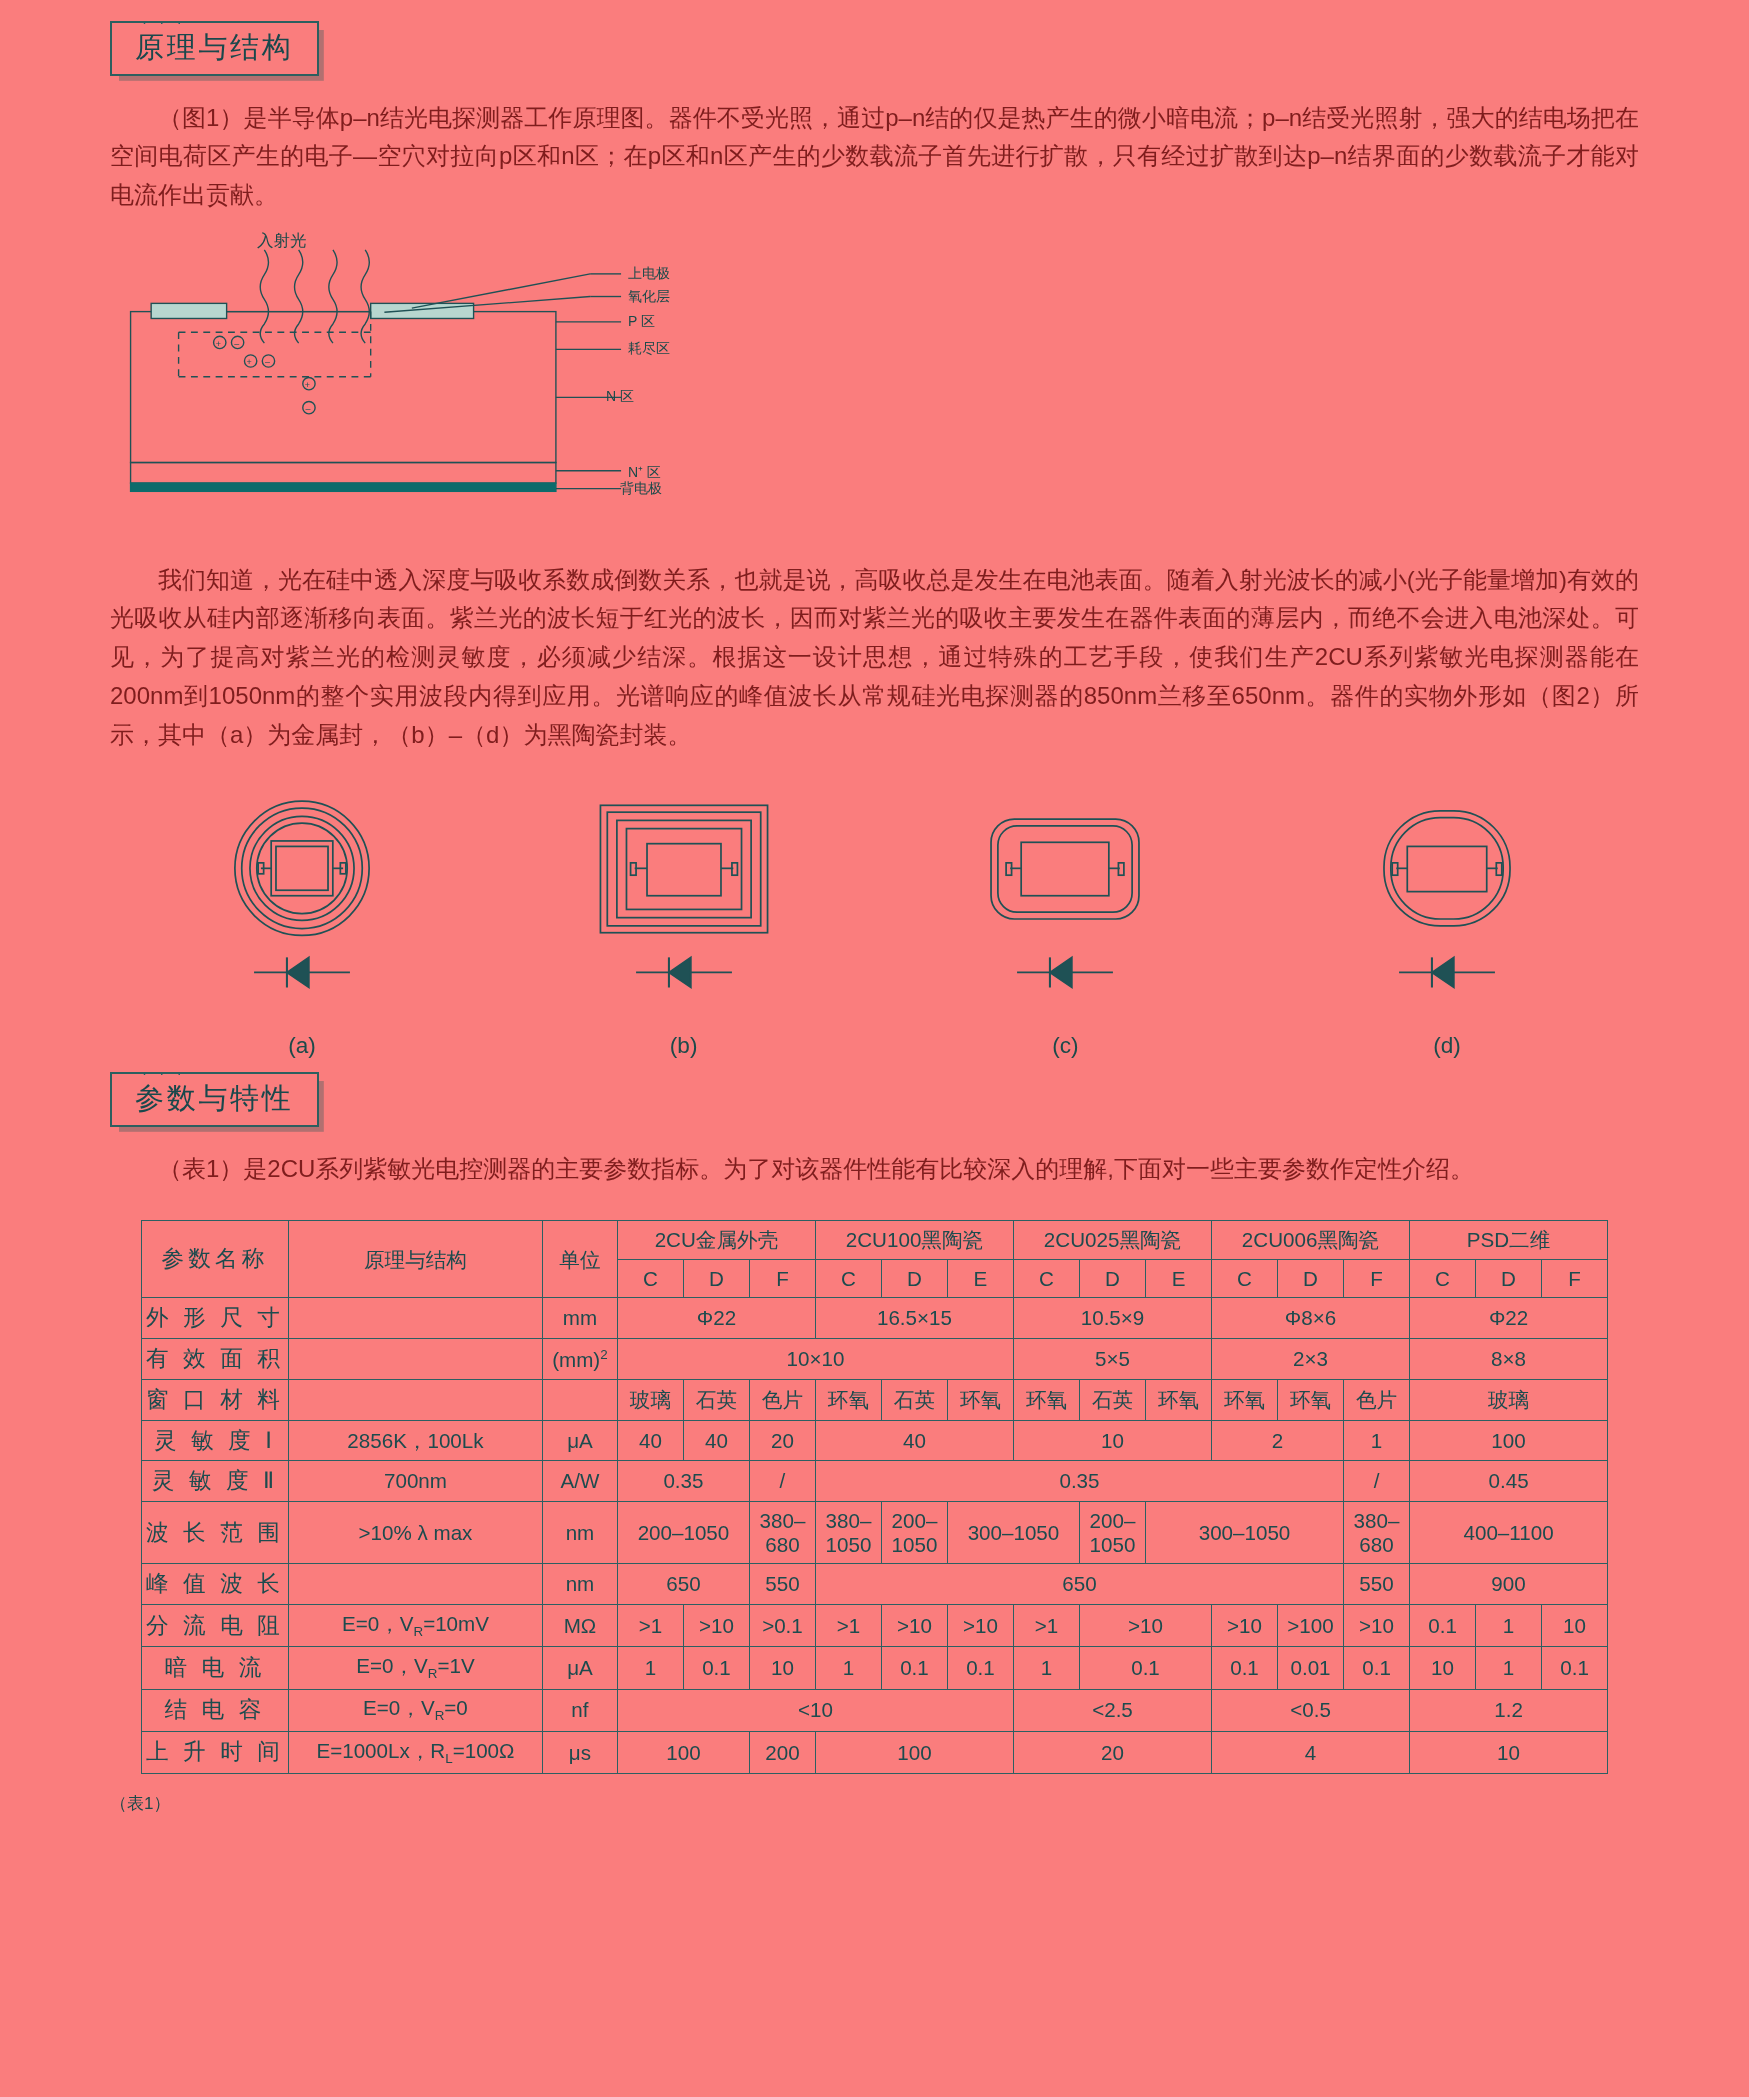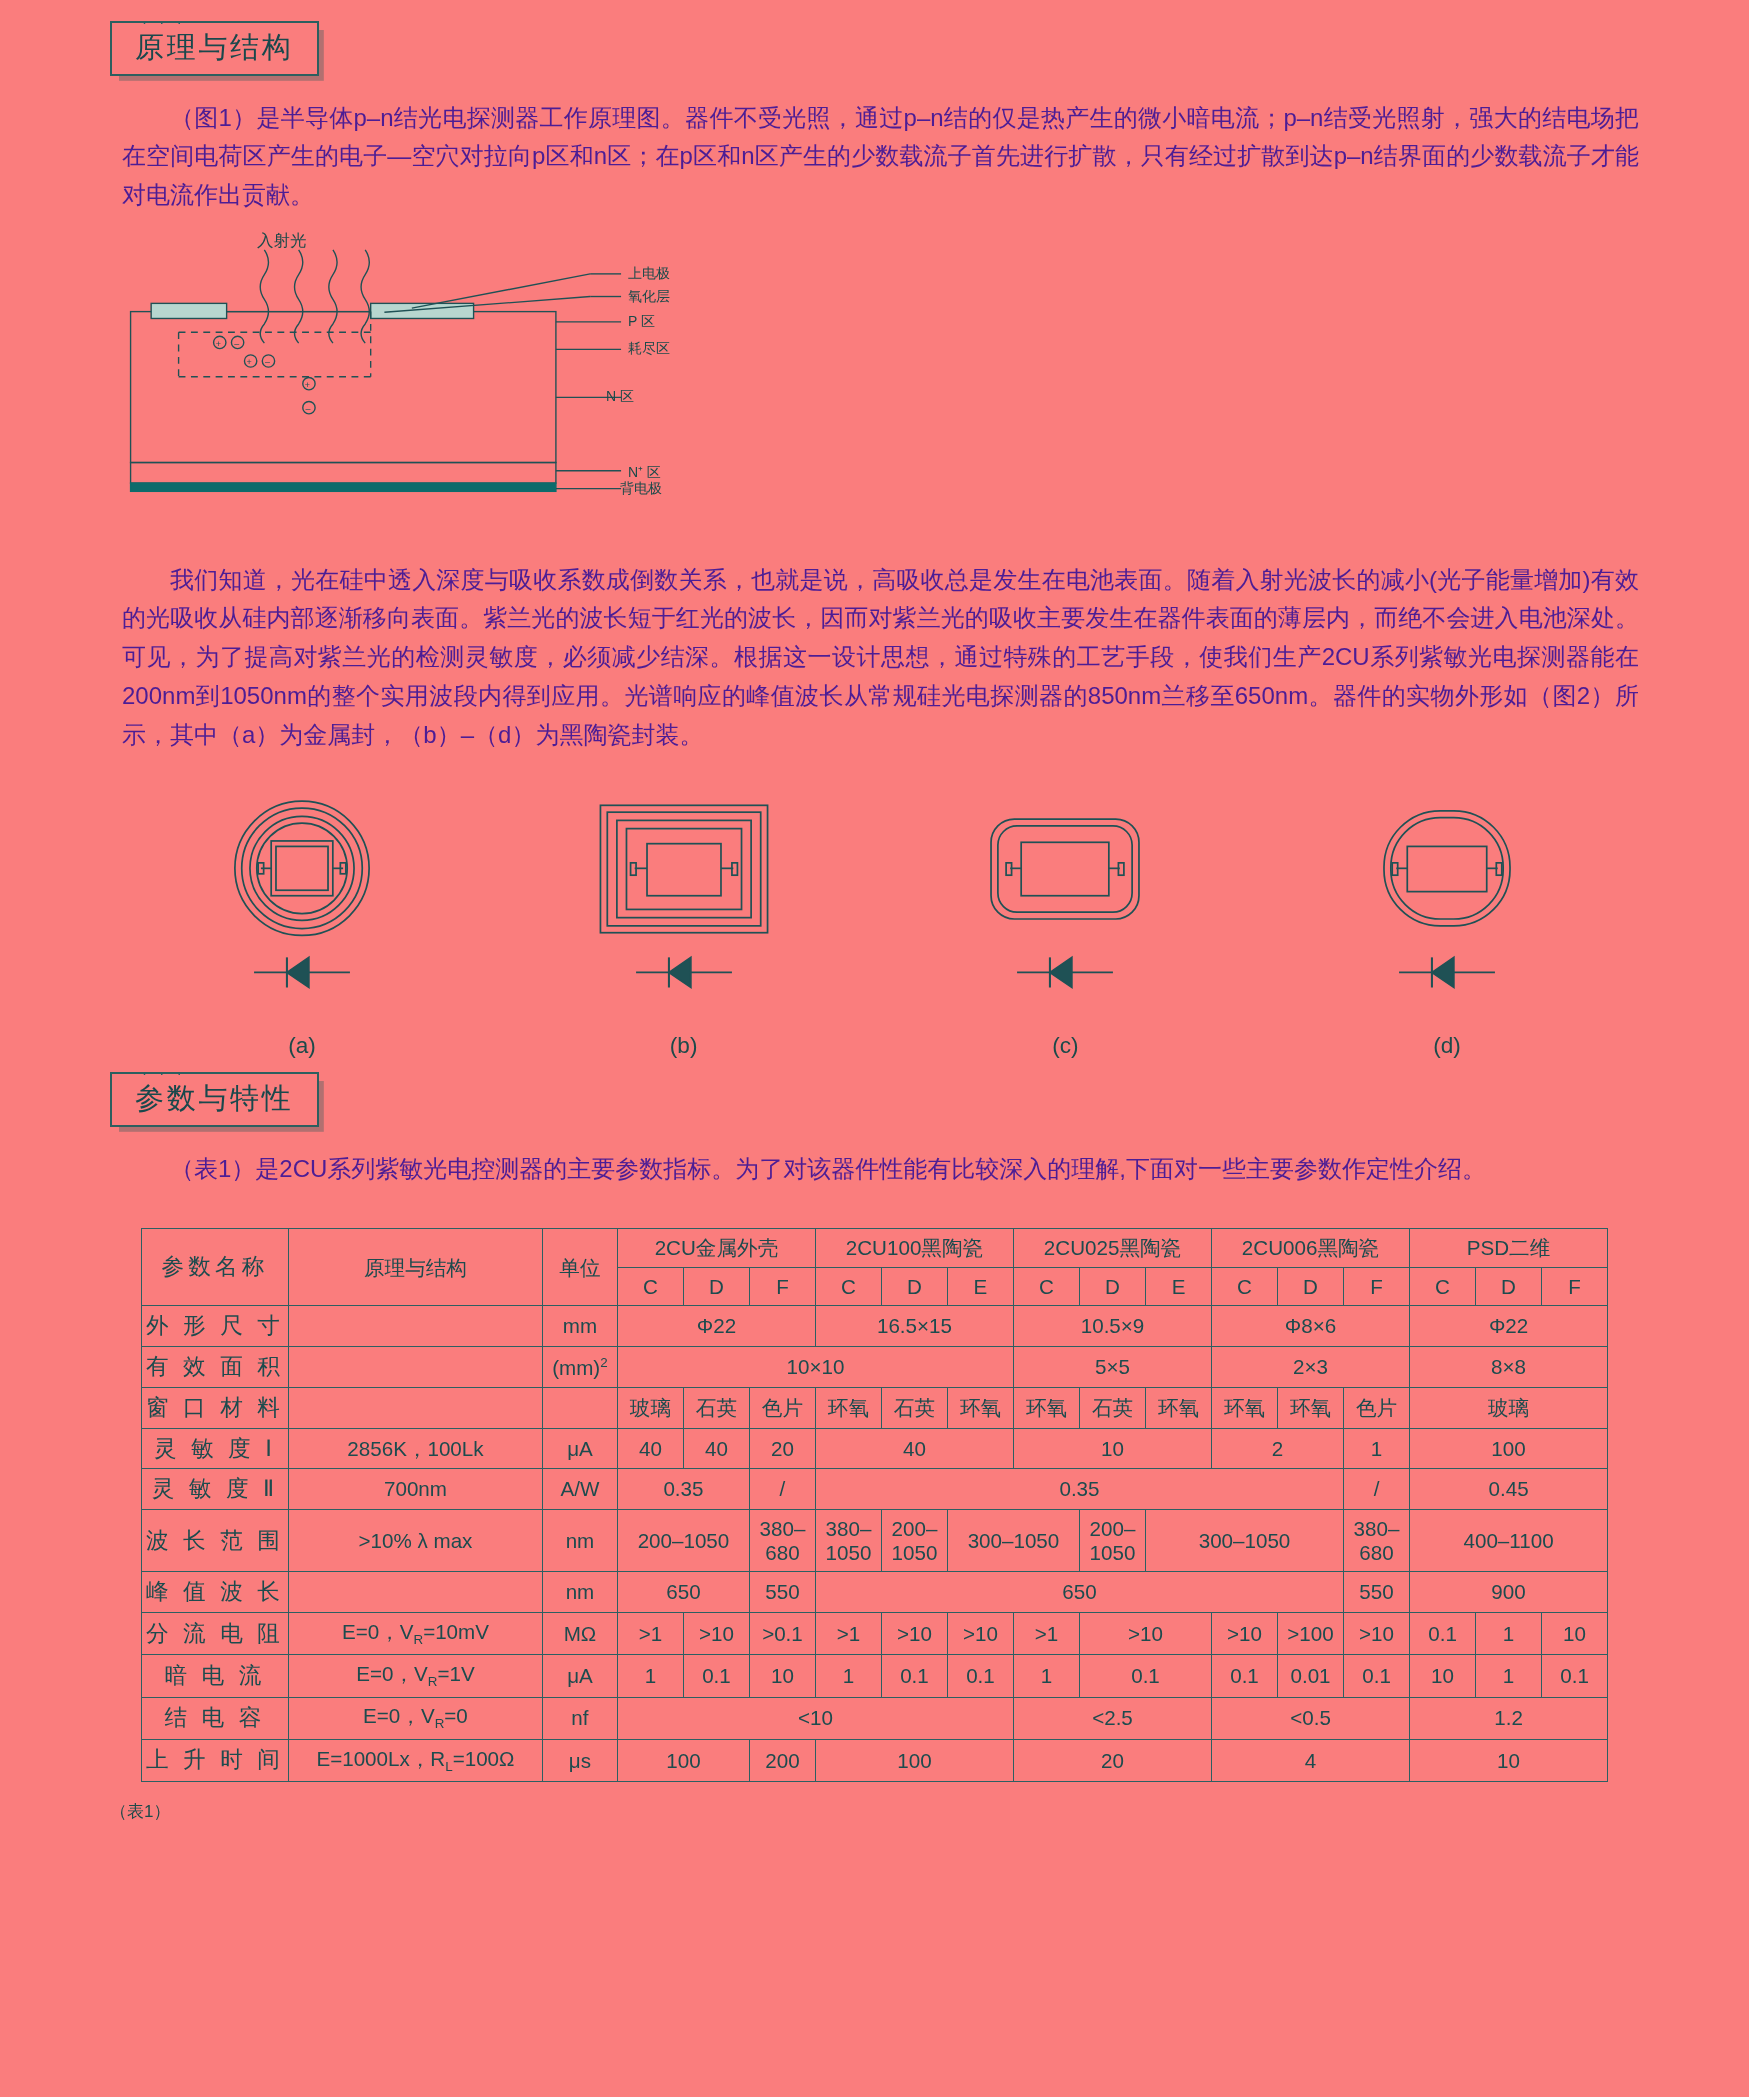--- a/index.html
+++ b/index.html
@@ -42,23 +42,23 @@
     font-size: 15px;
     letter-spacing: 4.1px;
     color: #2c5f5f;
   }
   .head-wrap { padding-top: 20.6px; }
   
   p.body-text {
     font-size: 24px;
     line-height: 1.62;
     text-align: justify;
-    margin: 23px 0 0 12px;
+    margin: 23px 0 0 0;
     text-indent: 48px;
-    color: #4c1d95;
+    color: #7f1d1d;
   }
   
   .fig1-row {
     display: flex;
     align-items: flex-start;
     margin-top: 27.4px;
   }
   .fig1-caption {
     width: 562px;
     text-align: center;
@@ -89,21 +89,21 @@
   }
   .fig2-caption {
     text-align: center;
     font-size: 22.6px;
     margin-top: 20.6px;
   }
   
   table.params {
     border-collapse: collapse;
     width: 1190px;
-    margin: 40px auto 0 auto;
+    margin: 32px auto 0 auto;
     table-layout: fixed;
   }
   table.params td, table.params th {
     border: 1.4px solid #2d5f62;
     text-align: center;
     vertical-align: middle;
     font-size: 20.6px;
     font-weight: normal;
     color: #1d4b4e;
     padding: 6.9px 1.4px;

